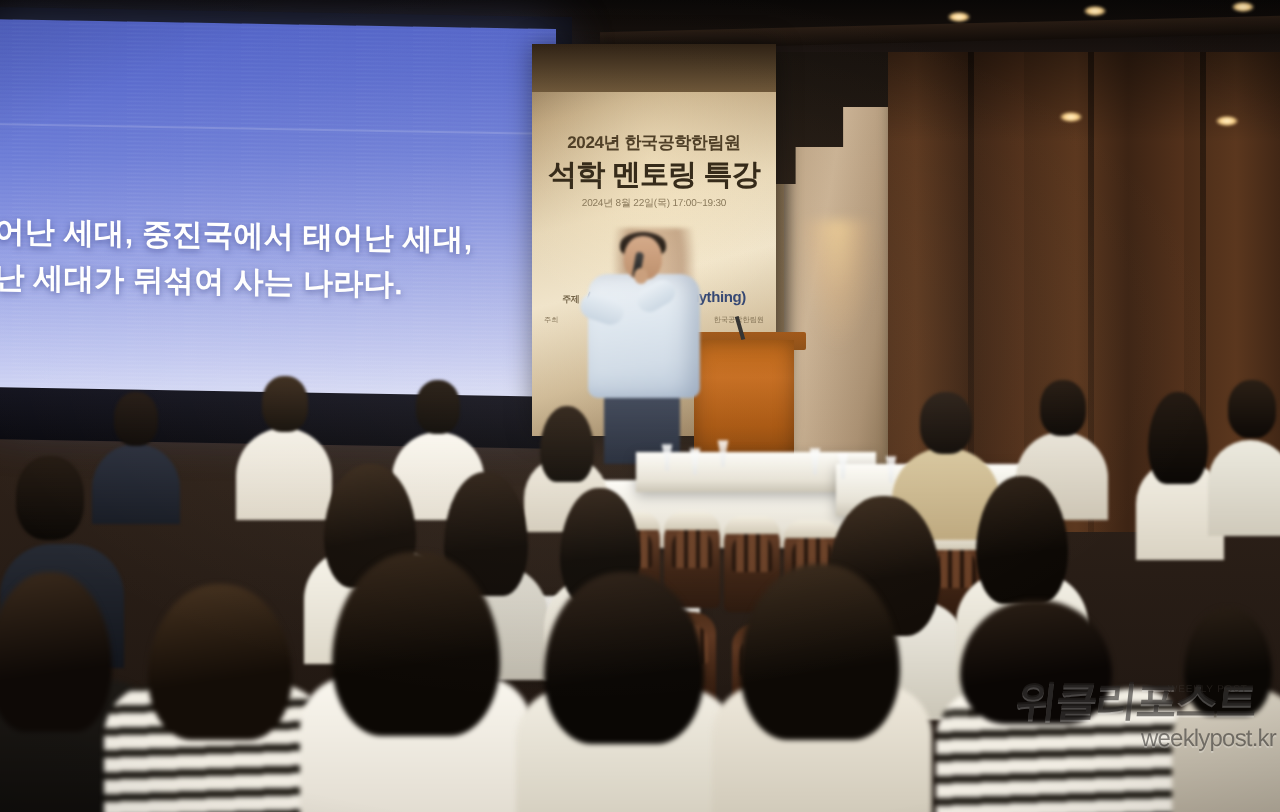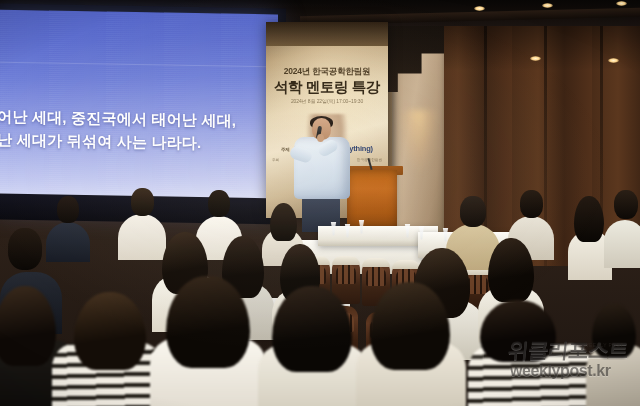--- a/index.html
+++ b/index.html
@@ -270,23 +270,24 @@
   }
   .wm-kr{
     position:absolute;left:0;top:0;width:128px;
     font-size:21px;font-weight:800;color:rgba(40,38,36,.80);
     letter-spacing:-1px;
     transform:skewX(-6deg);
     text-shadow:0 1px 0 rgba(255,255,255,.35);
   }
   .wm-en{
     position:absolute;left:2px;top:26px;width:128px;
-    font-size:16px;font-weight:700;color:rgba(45,42,40,.78);
+    font-size:12px;font-weight:400;color:rgba(45,42,40,.78);
     letter-spacing:-.4px;
     text-shadow:0 1px 0 rgba(255,255,255,.30);
+    text-align:right;
   }
   .wm-tag{
     position:absolute;left:76px;top:6px;
     font-size:5px;color:rgba(55,50,45,.70);letter-spacing:.4px;
   }
 </style>
 </head>
 <body>
 
 <div id="photo">

